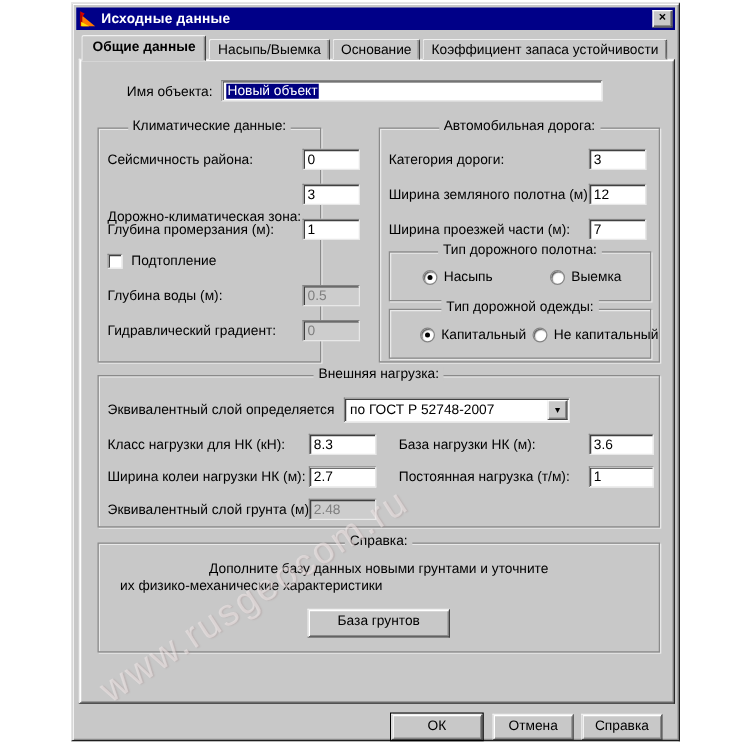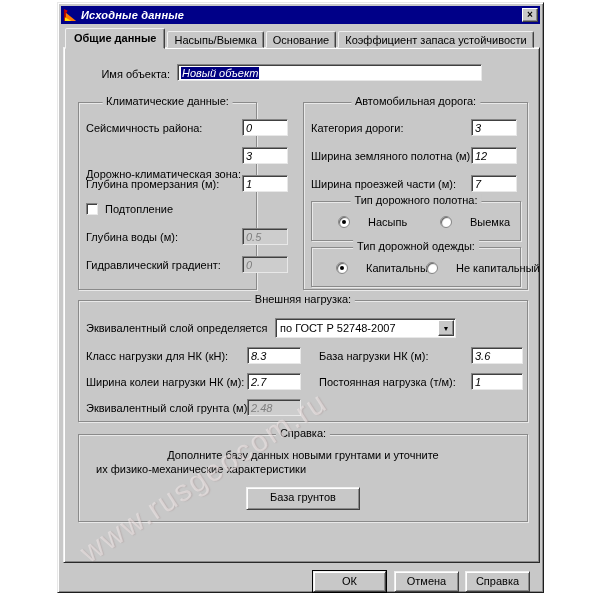--- a/index.html
+++ b/index.html
@@ -10,21 +10,21 @@
   html,body{width:600px;height:600px;background:#ffffff;overflow:hidden;
     font-family:"Liberation Sans",sans-serif;font-size:11px;color:#000;}
   .dialog{position:absolute;left:57px;top:2px;width:487px;height:591px;
     background:var(--face);
     border:1px solid;border-color:#e8e8e8 #1d1d1d #1d1d1d #e8e8e8;
     box-shadow:inset 1px 1px 0 #fff, inset -1px -1px 0 var(--sh2);}
   
   .titlebar{position:absolute;left:3px;top:3px;right:3px;height:18px;
     background:var(--titlebar);display:flex;align-items:center;padding:0 2px;}
   .titlebar .app-icon{width:15px;height:14px;margin-right:3px;flex:0 0 auto;}
-  .title-text{color:#fff;font-weight:bold;font-size:11px;letter-spacing:.2px;font-style:italic;}
+  .title-text{color:#fff;font-weight:bold;font-size:11px;letter-spacing:.2px;}
   .close-btn{margin-left:auto;width:16px;height:14px;background:var(--face);
     border:1px solid;border-color:#fff var(--sh) var(--sh) #fff;
     box-shadow:inset -1px -1px 0 var(--sh2);
     display:flex;align-items:center;justify-content:center;
     font-weight:bold;font-size:10px;line-height:10px;cursor:default;}
   
   .tabbar{position:absolute;left:7px;top:25px;height:20px;display:flex;align-items:flex-end;z-index:3;}
   .tab{height:17px;padding:2px 6px 0;margin-right:2px;white-space:nowrap;
     background:var(--face);
     border:1px solid;border-color:#f0f0f0 var(--sh) transparent #f0f0f0;
@@ -32,31 +32,31 @@
     border-top-left-radius:2px;border-top-right-radius:2px;}
   .tab.active{height:21px;padding:3px 8px 0;margin-bottom:-1px;z-index:4;position:relative;font-weight:bold;}
   .tabpage{position:absolute;left:5px;top:44px;width:477px;height:516px;
     background:var(--face);
     border:1px solid;border-color:#f0f0f0 #2a2a2a #2a2a2a #f0f0f0;
     box-shadow:inset 1px 1px 0 #fff, inset -1px -1px 0 var(--sh2);z-index:2;}
   
   .lbl{position:absolute;white-space:nowrap;}
   .field{position:absolute;background:#fff;height:17px;padding:2px 3px 0;
     border:1px solid;border-color:var(--edge) #e8e8e8 #e8e8e8 var(--edge);
-    box-shadow:inset 1px 1px 0 var(--sh);white-space:nowrap;overflow:hidden;font-style:italic;}
+    box-shadow:inset 1px 1px 0 var(--sh);white-space:nowrap;overflow:hidden;}
   .field.disabled{background:#cdcdcd;color:#7f7f7f;}
   .sel{background:var(--selection);color:#fff;padding:0 1px;}
   .group{position:absolute;border:1px solid var(--sh2);
     box-shadow:inset 1px 1px 0 #e9e9e9, 1px 1px 0 #e9e9e9;}
   .group-title{position:absolute;top:-8px;left:50%;transform:translateX(-50%);
     background:var(--face);padding:0 4px;white-space:nowrap;}
   .checkbox{position:absolute;width:12px;height:12px;background:#fff;
     border:1px solid;border-color:var(--edge) #e8e8e8 #e8e8e8 var(--edge);
     box-shadow:inset 1px 1px 0 var(--sh);}
-  .radio-row{position:absolute;display:flex;align-items:flex-start;gap:18px;white-space:nowrap;padding-left:16px;}
+  .radio-row{position:absolute;display:flex;align-items:flex-start;gap:5px;white-space:nowrap;padding-left:16px;}
   .radio{width:12px;height:12px;border-radius:50%;background:#fff;flex:0 0 auto;
     border:1px solid var(--edge);box-shadow:inset 1px 1px 1px #606060;position:relative;}
   .radio.checked::after{content:"";position:absolute;left:3px;top:3px;width:4px;height:4px;
     border-radius:50%;background:#000;}
   .combo{position:absolute;background:#fff;height:20px;
     border:1px solid;border-color:var(--edge) #e8e8e8 #e8e8e8 var(--edge);
     box-shadow:inset 1px 1px 0 var(--sh);}
   .combo-text{position:absolute;left:4px;top:3px;white-space:nowrap;}
   .combo-btn{position:absolute;right:1px;top:1px;width:16px;height:16px;background:var(--face);
     border:1px solid;border-color:#fff var(--sh) var(--sh) #fff;

